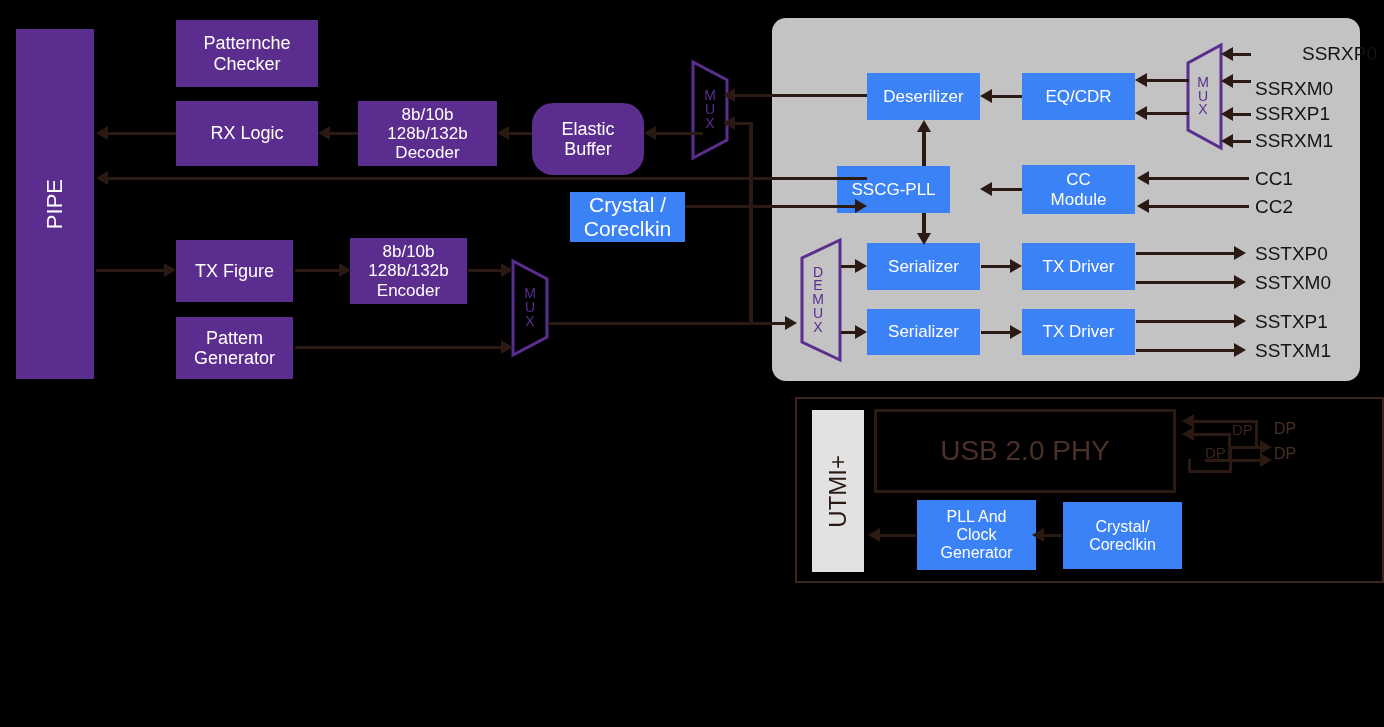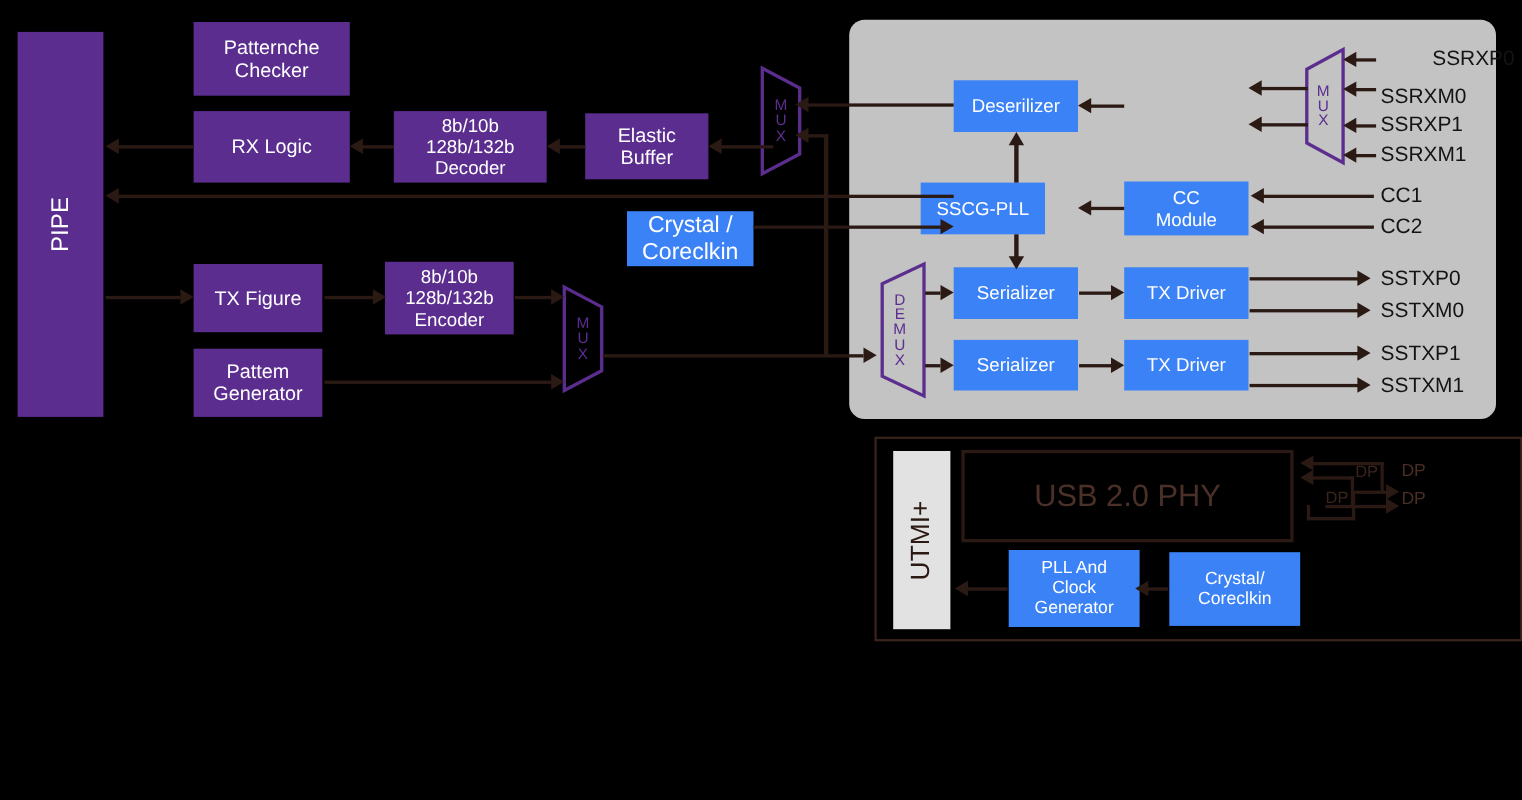--- a/index.html
+++ b/index.html
@@ -52,37 +52,38 @@
 
   <div class="box purple" style="left:176px;top:101px;width:142px;height:65px;font-size:18px;white-space:pre-line;">RX Logic</div>
 
   <div class="box purple" style="left:176px;top:20px;width:142px;height:67px;font-size:18px;white-space:pre-line;">Patternche
 Checker</div>
 
   <div class="box purple" style="left:358px;top:101px;width:139px;height:65px;font-size:17px;white-space:pre-line;">8b/10b
 128b/132b
 Decoder</div>
 
-  <div class="box purple" style="left:532px;top:103px;width:112px;height:60px;font-size:18px;white-space:pre-line;">Elastic
+  <div class="box purple" style="left:532px;top:103px;width:112px;height:72px;font-size:18px;white-space:pre-line;border-radius:21px;">Elastic
 Buffer</div>
 
   <div class="box purple" style="left:176px;top:240px;width:117px;height:62px;font-size:18px;white-space:pre-line;">TX Figure</div>
 
   <div class="box purple" style="left:350px;top:238px;width:117px;height:66px;font-size:17px;white-space:pre-line;">8b/10b
 128b/132b
 Encoder</div>
 
   <div class="box purple" style="left:176px;top:317px;width:117px;height:62px;font-size:18px;white-space:pre-line;">Pattem
 Generator</div>
 
   <div class="box red" style="left:570px;top:192px;width:115px;height:50px;font-size:21px;white-space:pre-line;">Crystal /
 Coreclkin</div>
 
   <div class="box red" style="left:867px;top:73px;width:113px;height:47px;font-size:17px;">Deserilizer</div>
 
+  <div class="box red" style="left:1022px;top:73px;width:113px;height:47px;font-size:17px;">EQ/CDR</div>
 
   <div class="box red" style="left:837px;top:166px;width:113px;height:47px;font-size:17px;">SSCG-PLL</div>
 
   <div class="box red" style="left:1022px;top:165px;width:113px;height:49px;font-size:17px;white-space:pre-line;">CC
 Module</div>
 
   <div class="box red" style="left:867px;top:243px;width:113px;height:47px;font-size:17px;">Serializer</div>
 
   <div class="box red" style="left:1022px;top:243px;width:113px;height:47px;font-size:17px;">TX Driver</div>
 

